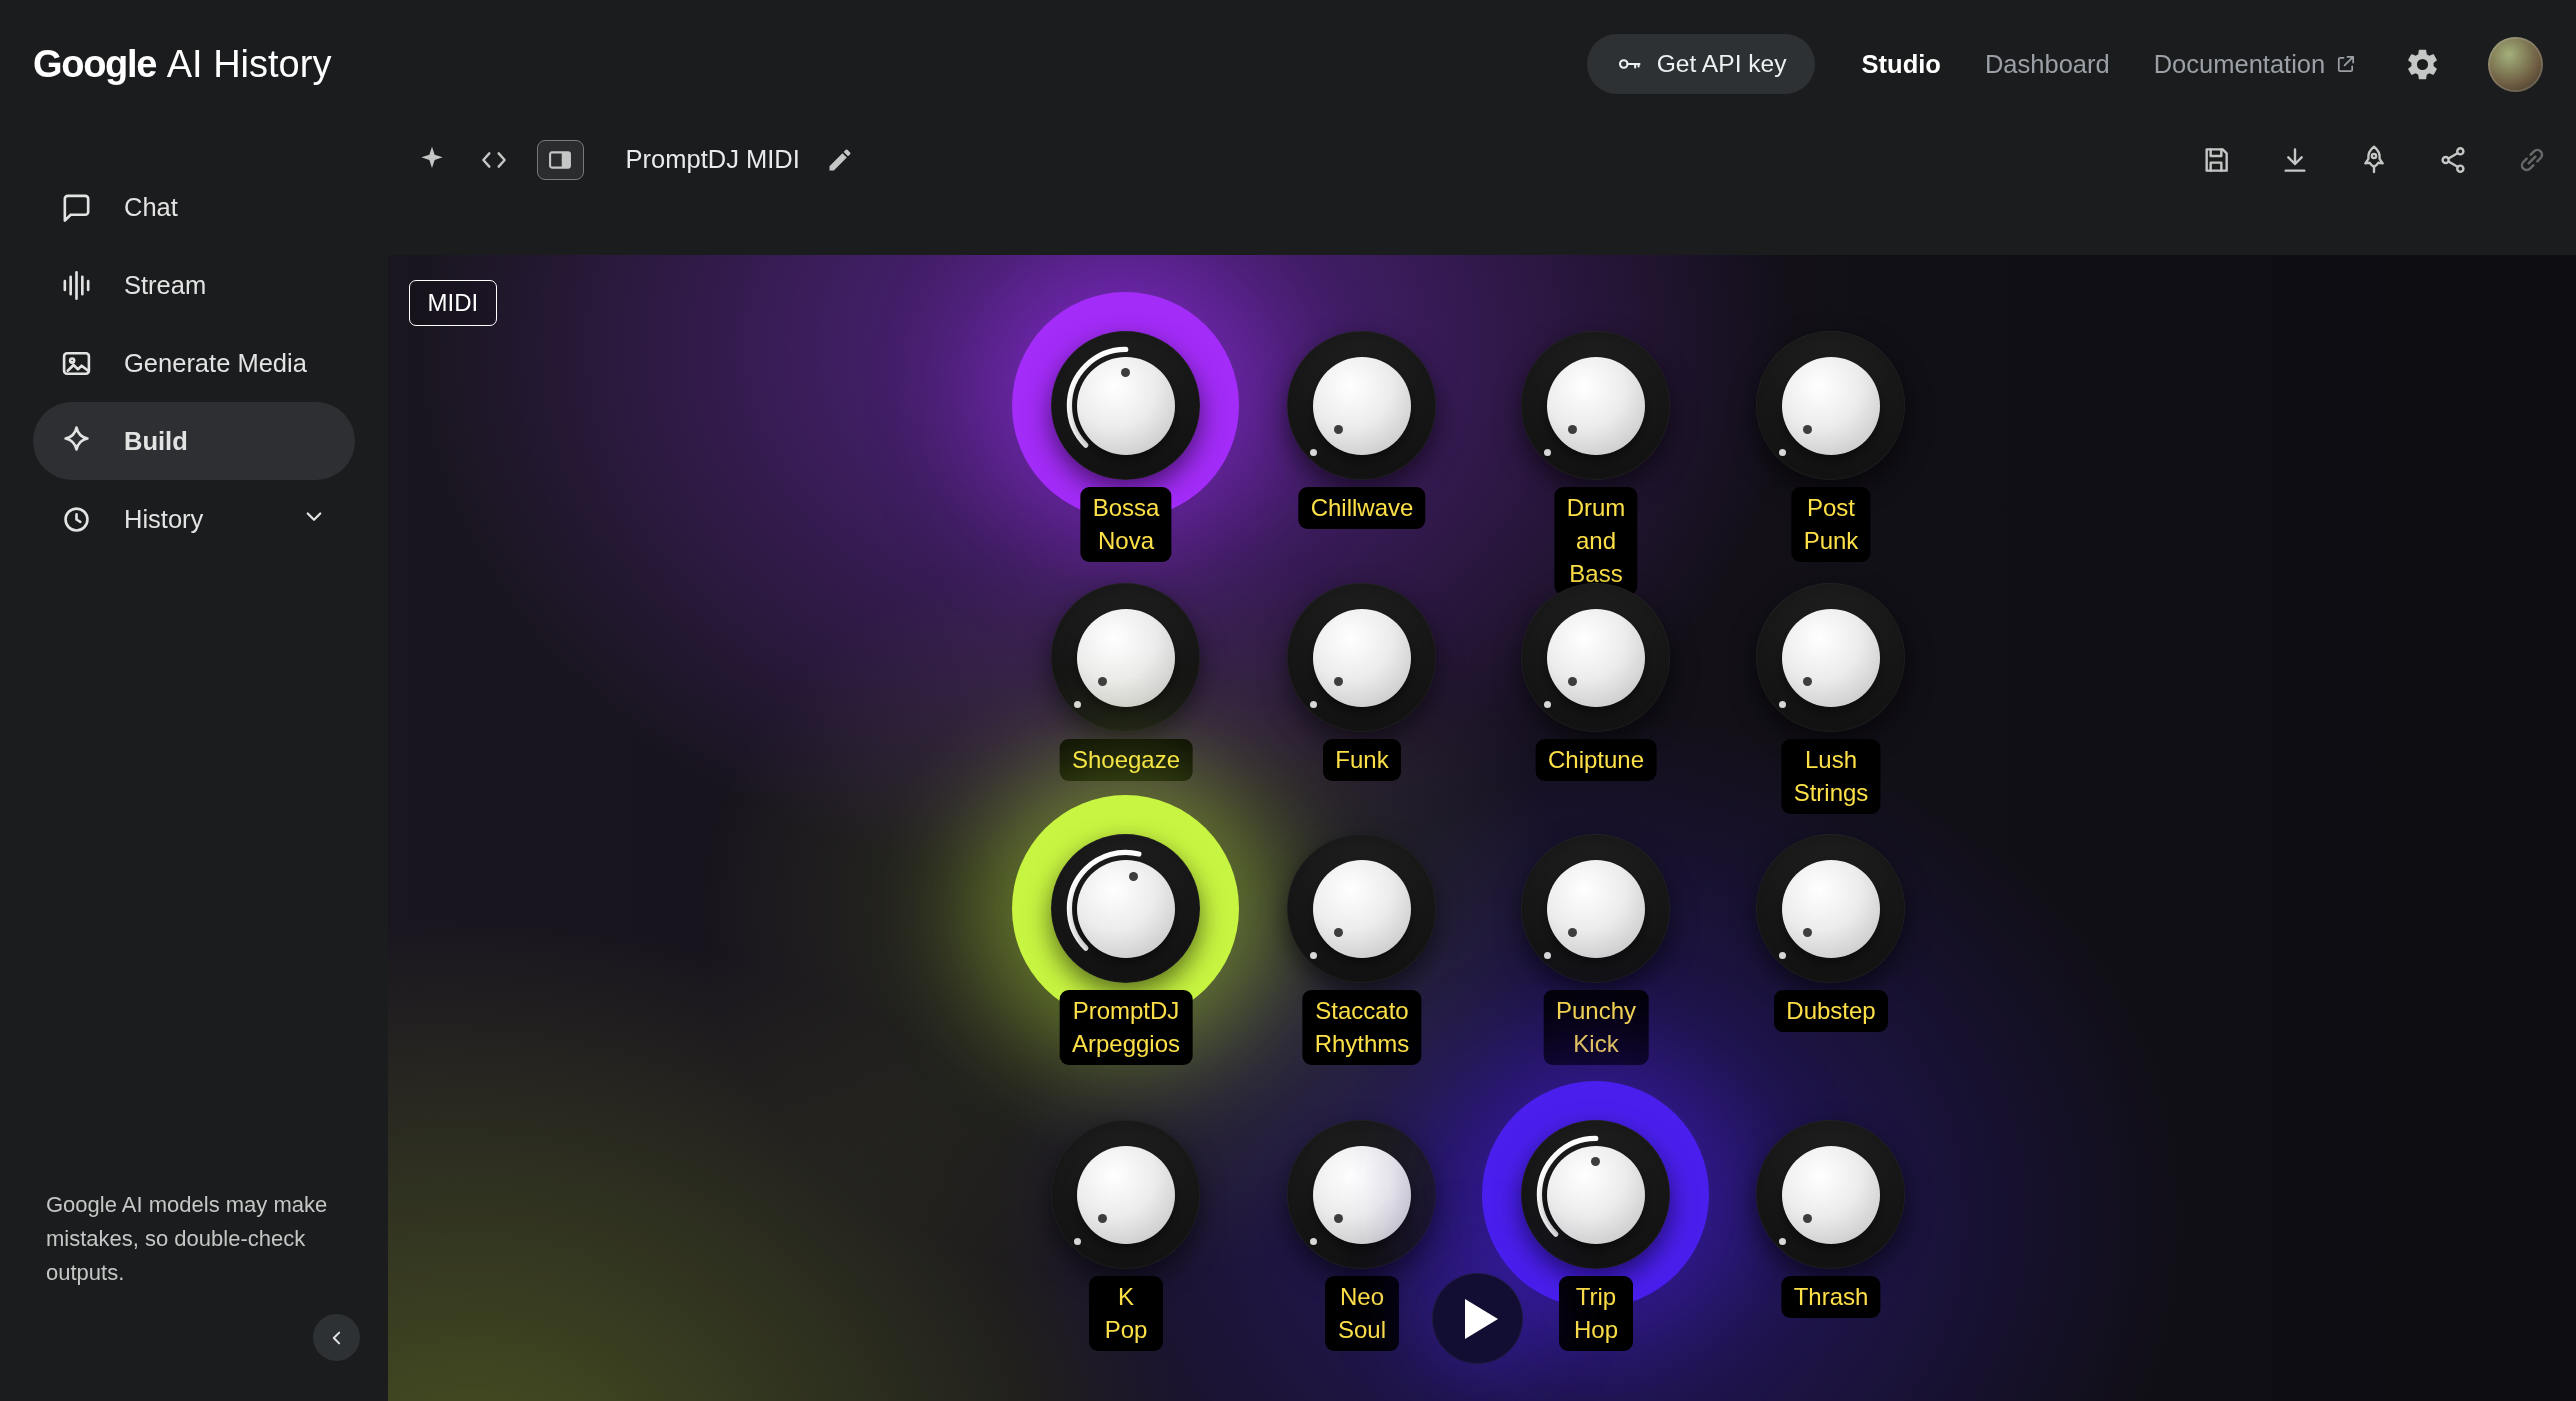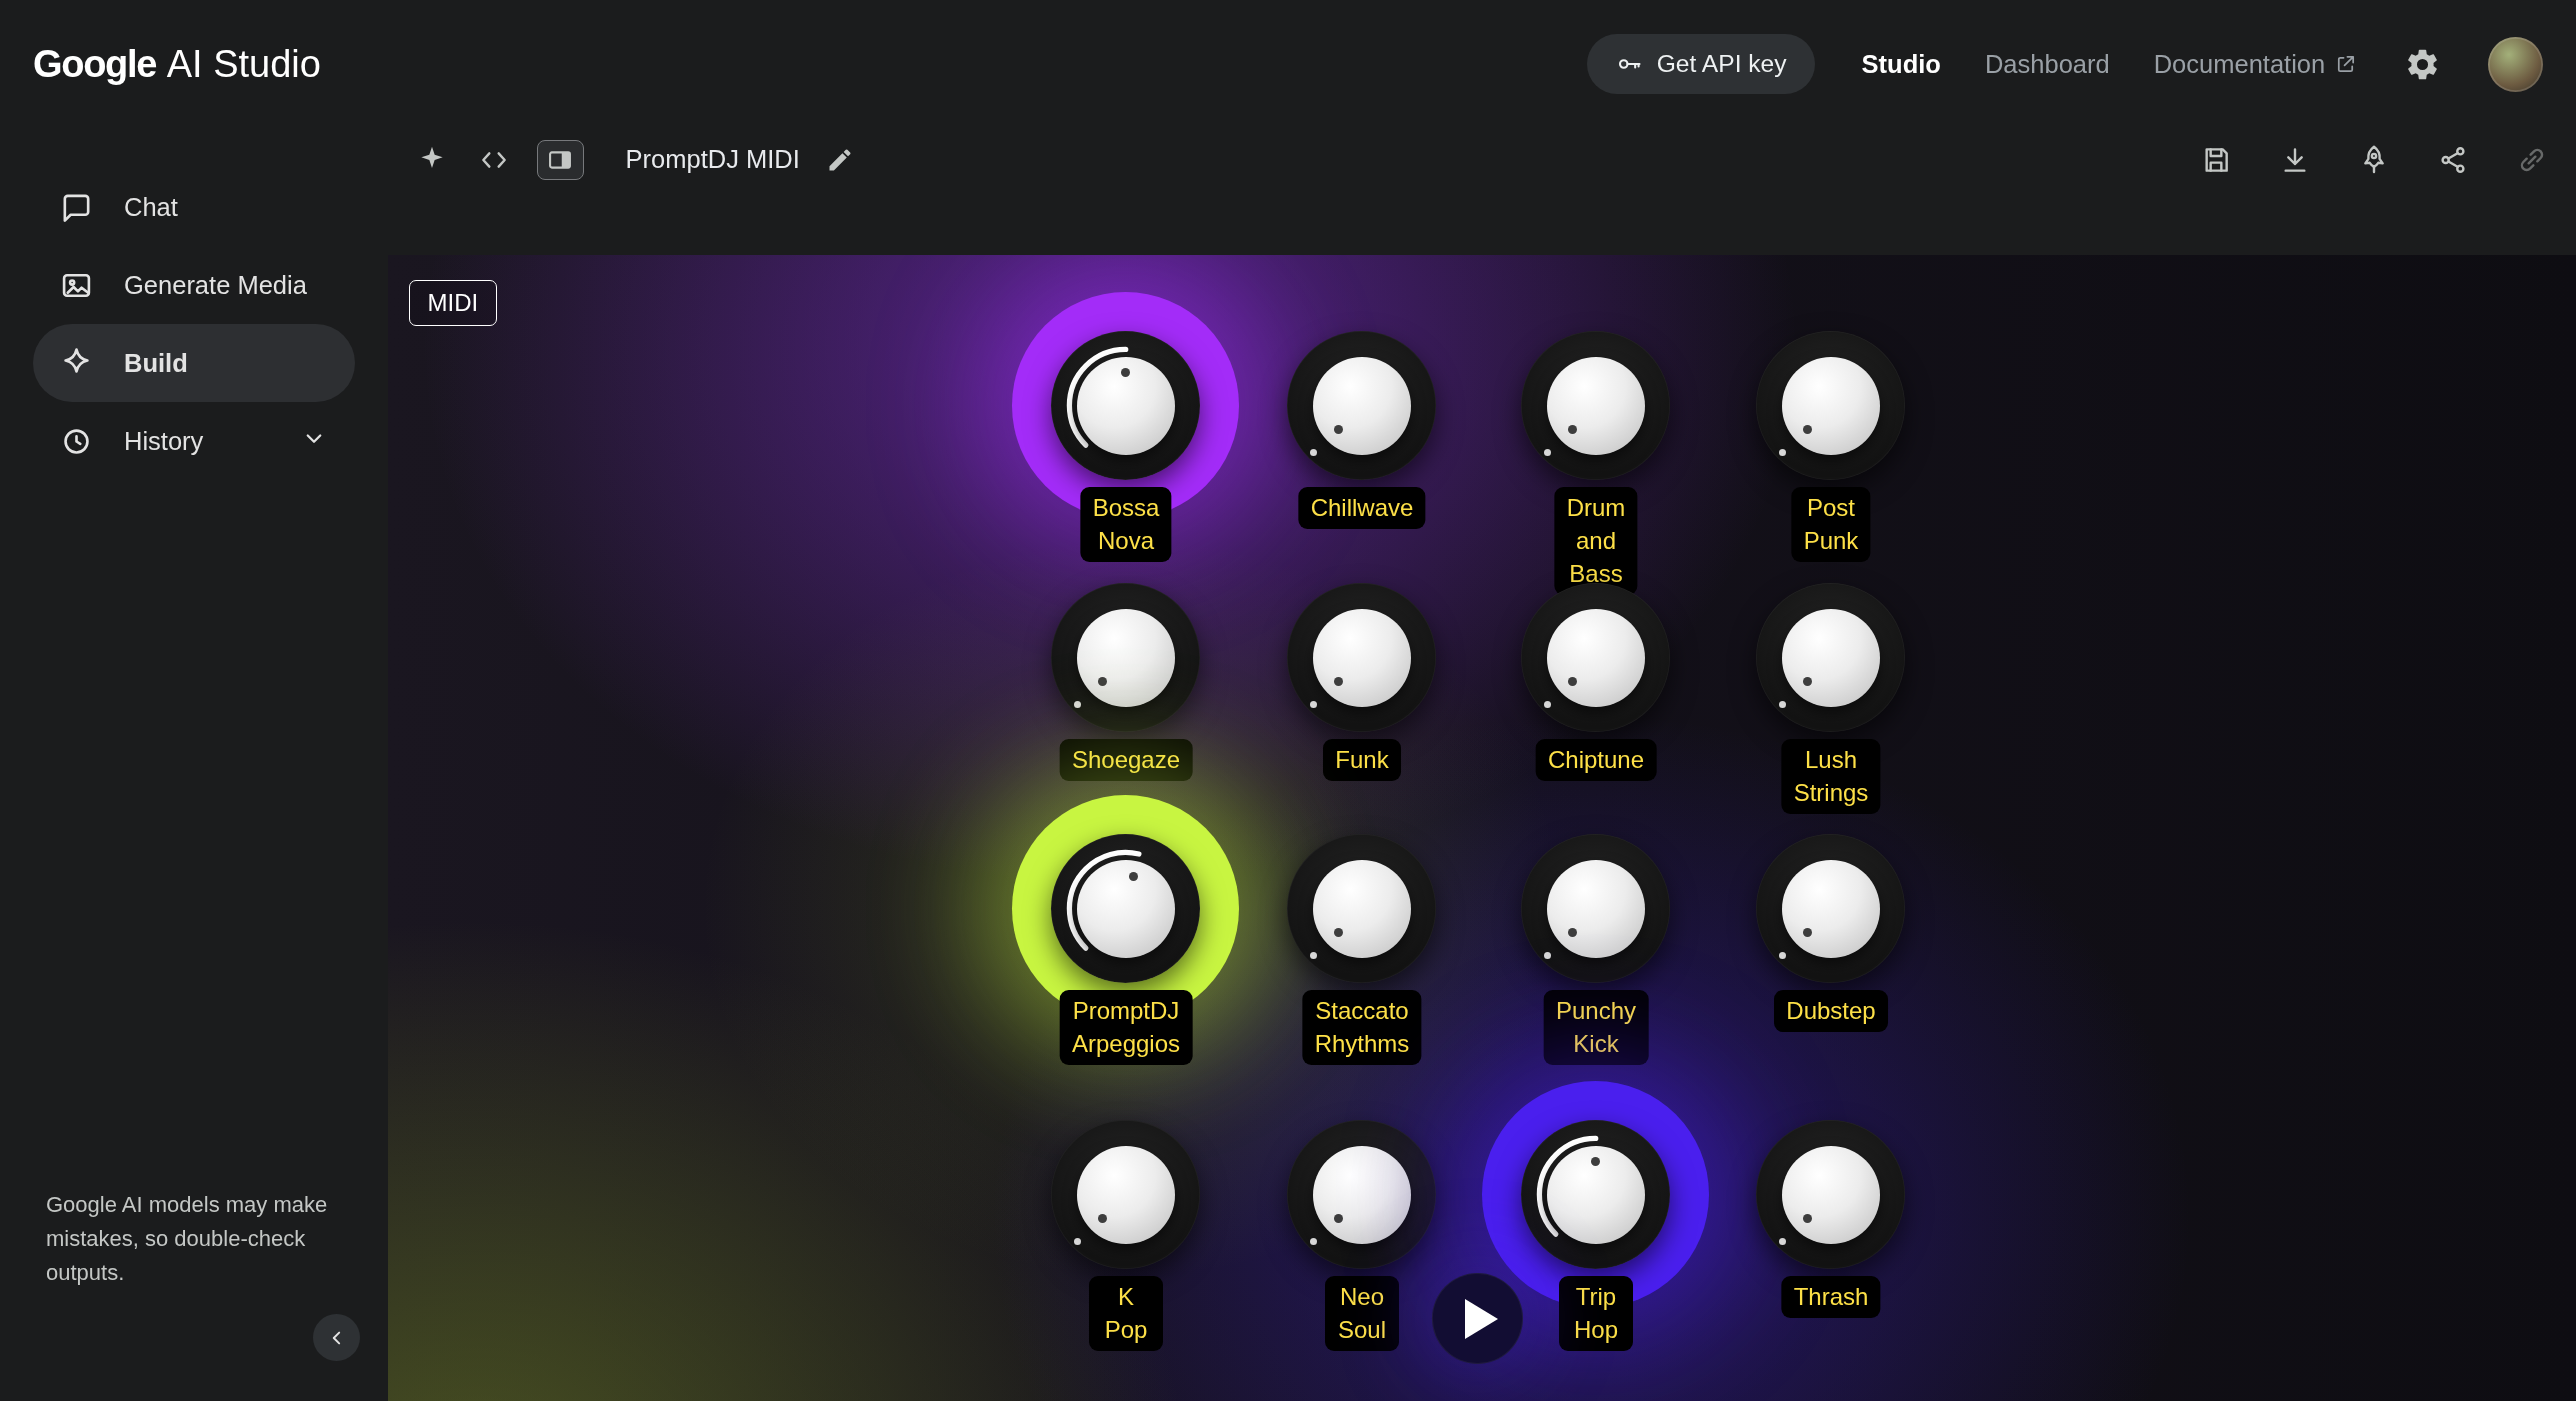--- a/index.html
+++ b/index.html
@@ -94,21 +94,21 @@
   svg.st { fill:none; stroke:currentColor; stroke-width:1.8; stroke-linecap:round; stroke-linejoin:round; }
 </style>
 </head>
 <body>
 
 <div id="app">
 
   <header class="topbar">
     <div class="logo">
       <span class="logo-google">Google</span>
-      <span class="logo-rest">AI Studio</span>
+      <span class="logo-rest">AI History</span>
     </div>
     <div class="top-right">
       <button class="api-pill">
         <svg class="st" viewBox="0 0 24 24">
           <circle cx="7.5" cy="12" r="3.2"></circle>
             <path d="M10.7 12H21M17.3 12v3M20.2 12v2.2"></path>
         </svg>
         <span>Get API key</span>
       </button>
       <nav class="topnav">
@@ -137,20 +137,26 @@
 
   <aside class="sidebar">
     <div class="side-item">
       <svg class="st" viewBox="0 0 24 24">
         <path d="M4 6a2 2 0 0 1 2-2h12a2 2 0 0 1 2 2v9a2 2 0 0 1-2 2H8l-4 4z"></path>
       </svg>
       <span>Chat</span>
     </div>
     <div class="side-item">
       <svg class="st" viewBox="0 0 24 24">
+        <path d="M4 9v6M8 6v12M12 3v18M16 6v12M20 9v6"></path>
+      </svg>
+      <span>Stream</span>
+    </div>
+    <div class="side-item">
+      <svg class="st" viewBox="0 0 24 24">
         <rect x="3.5" y="5" width="17" height="14" rx="2"></rect>
           <circle cx="9" cy="10" r="1.4"></circle>
           <path d="M6 17l4-4 3 3 2.5-2.5L20 17"></path>
       </svg>
       <span>Generate Media</span>
     </div>
     <div class="side-item active">
       <svg class="st" viewBox="0 0 24 24">
         <path d="M12 2.5c.9 4.2 3.3 6.6 7.5 7.5-4.2.9-6.6 3.3-7.5 7.5-.9-4.2-3.3-6.6-7.5-7.5 4.2-.9 6.6-3.3 7.5-7.5z"></path>
       </svg>

